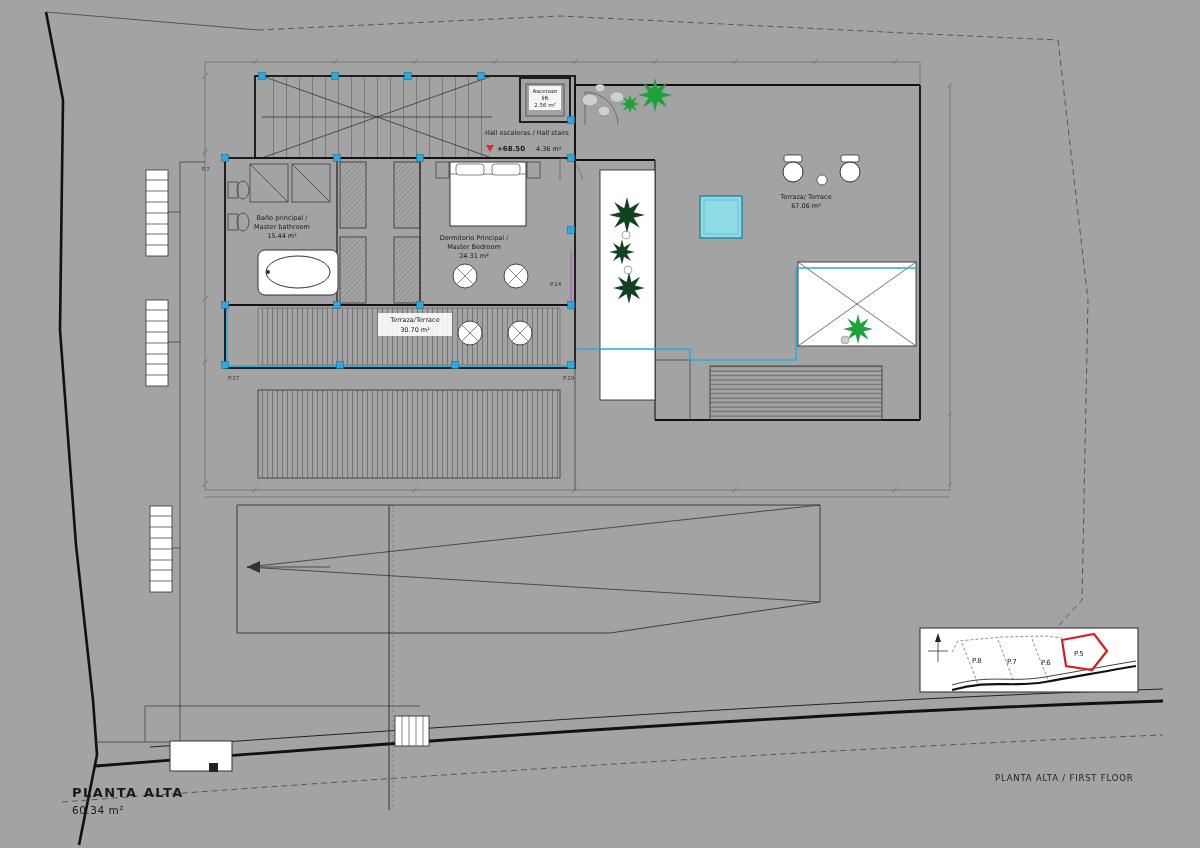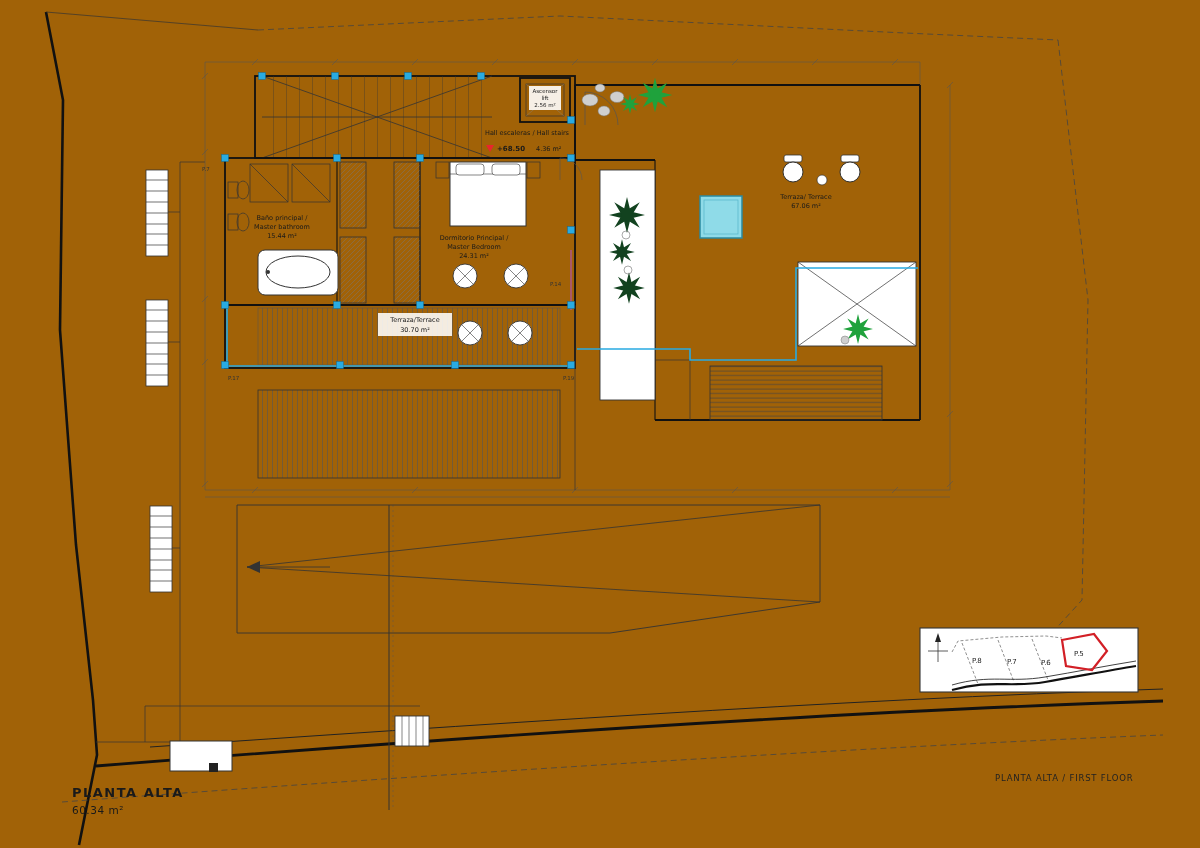--- a/index.html
+++ b/index.html
@@ -1,17 +1,17 @@
 <!DOCTYPE html>
 <html><head>
 <meta charset="utf-8">
 <style>
   html,body{margin:0;padding:0;background:#e9e9e9;}
   .sheet{
-    position:relative;width:1200px;height:848px;background:#a16207;
+    position:relative;width:1200px;height:848px;background:#a3a3a3;
     font-family:"DejaVu Sans", sans-serif;overflow:hidden;margin:0 auto;
   }
   svg{display:block;}
   text{fill:#1a1a1a;}
   .t-room{font-size:6.5px;}
   .t-tiny{font-size:5.5px;fill:#333;}
   .t-title{font-size:13px;font-weight:bold;letter-spacing:1.5px;}
   .t-area{font-size:10.5px;letter-spacing:0.5px;}
   .t-footer{font-size:8.5px;letter-spacing:0.8px;fill:#222;}
   .t-inset{font-size:7px;fill:#222;}

